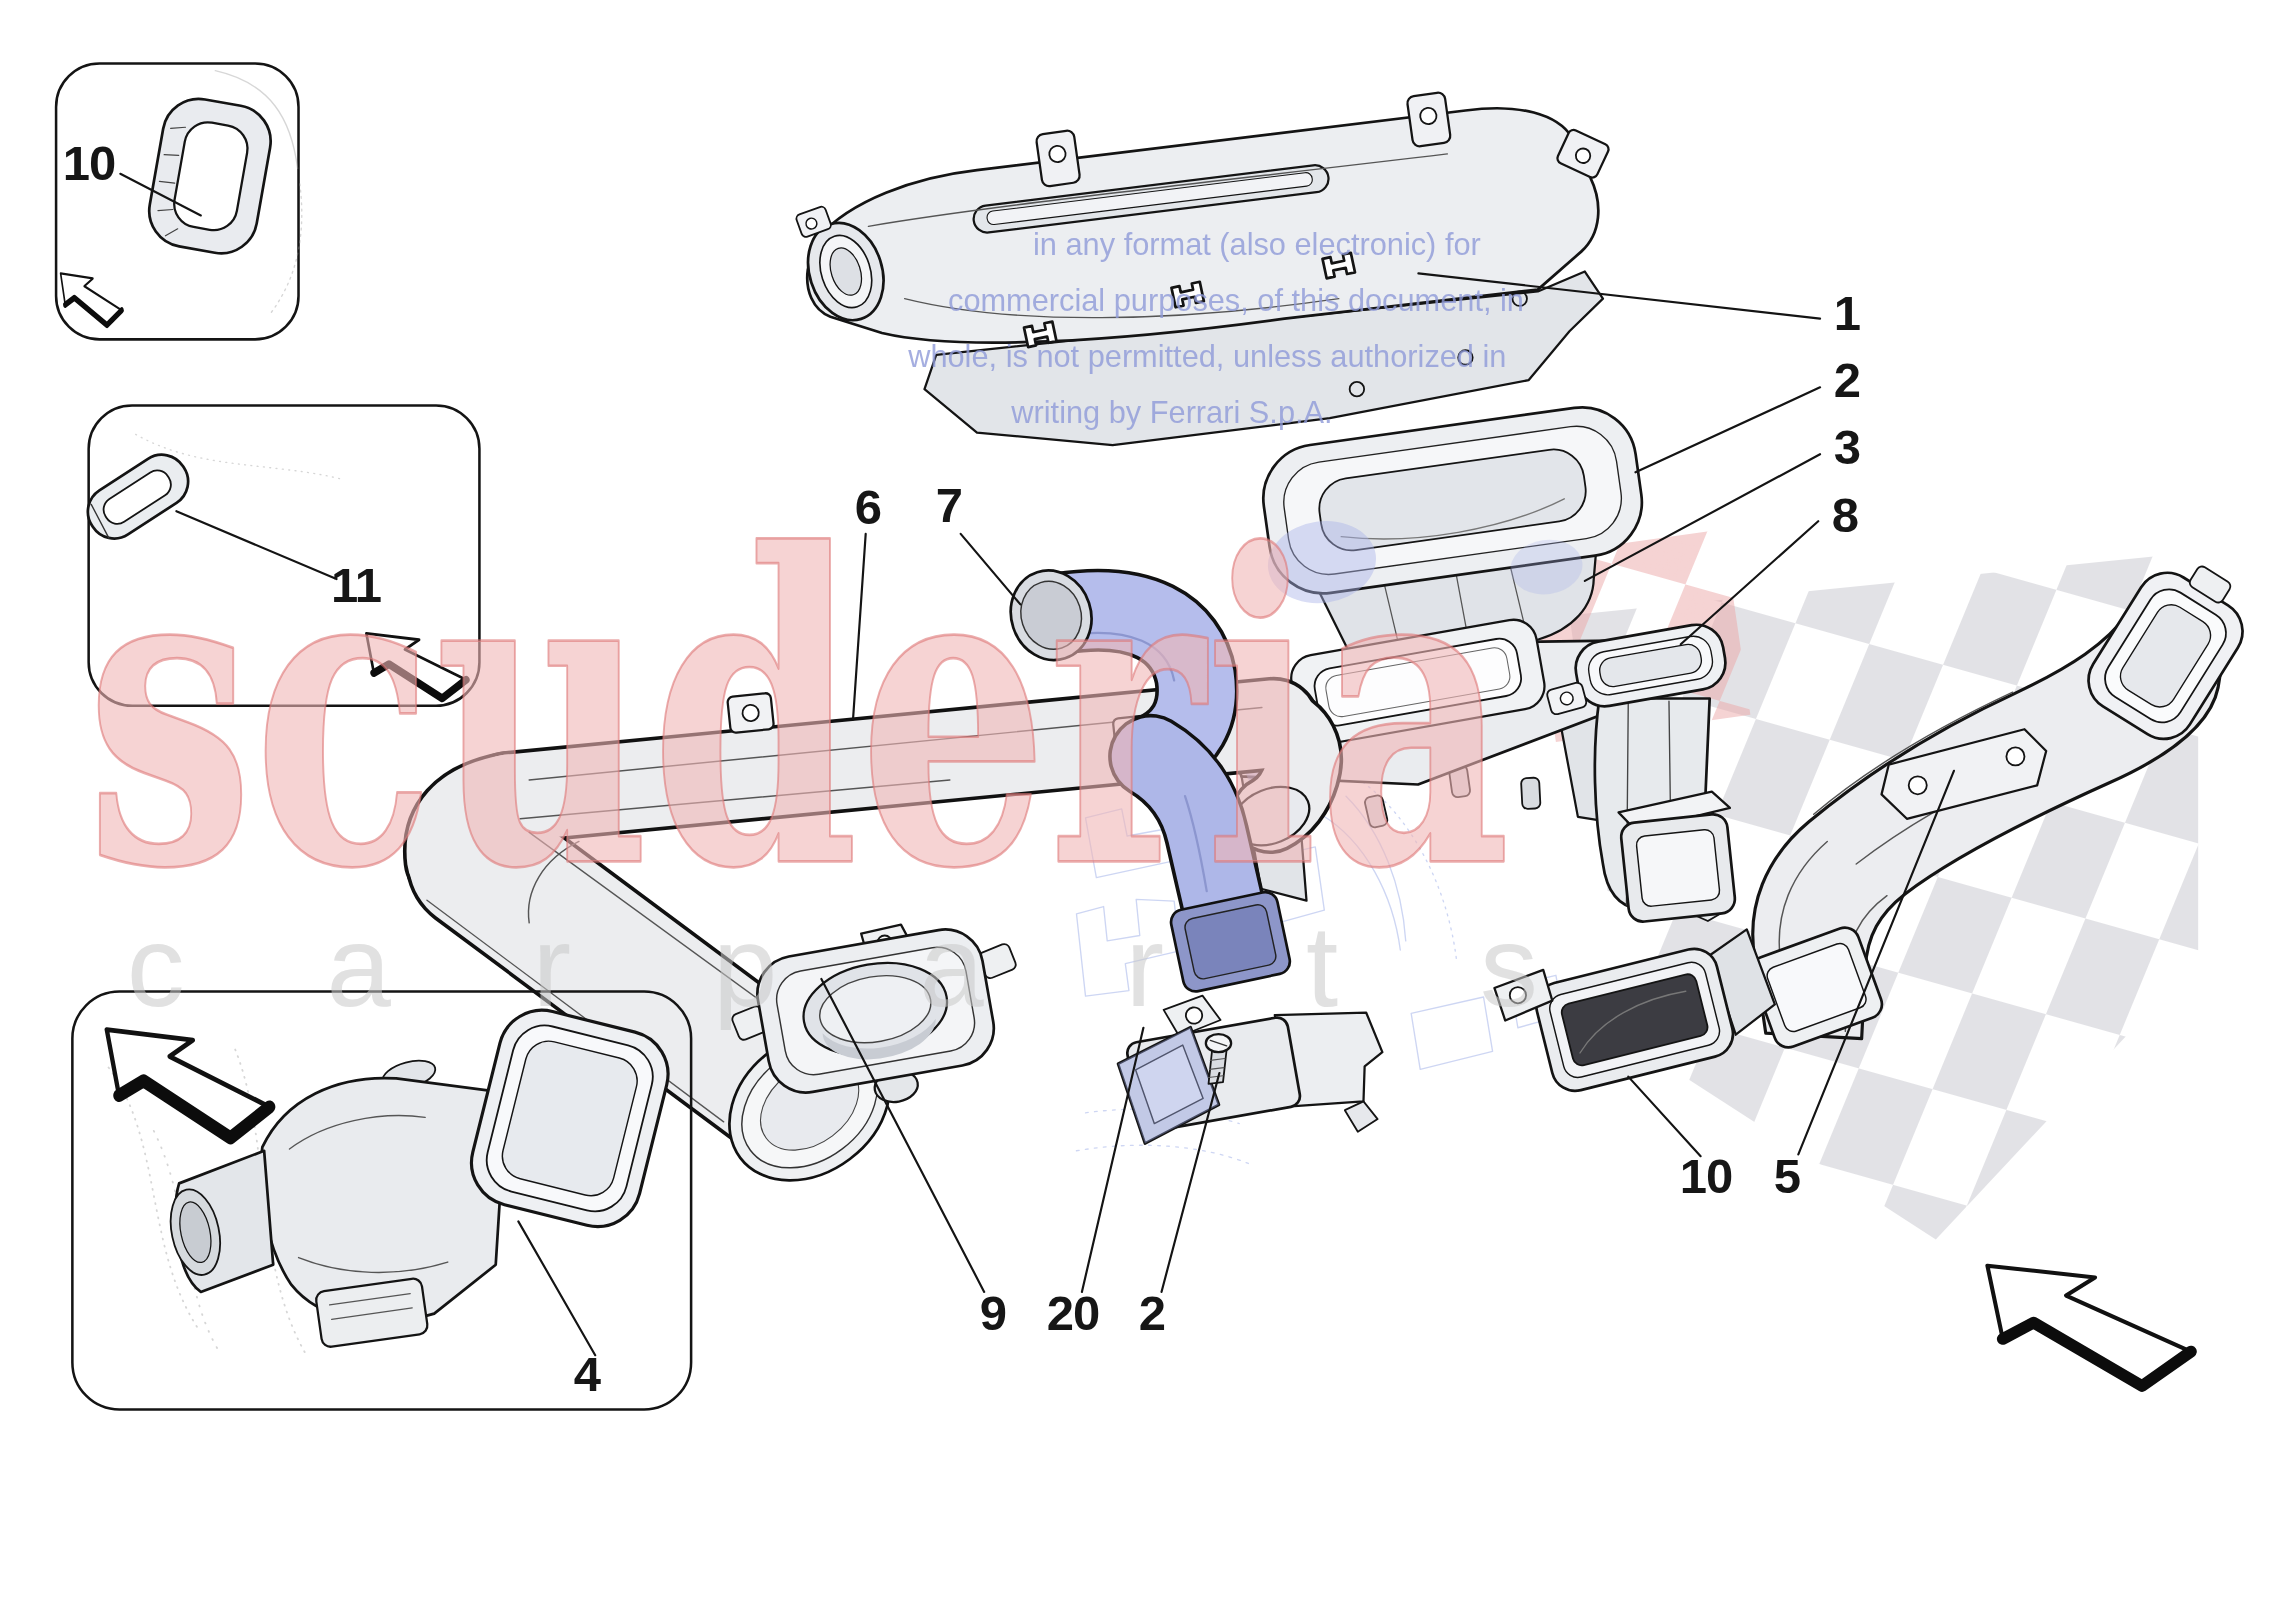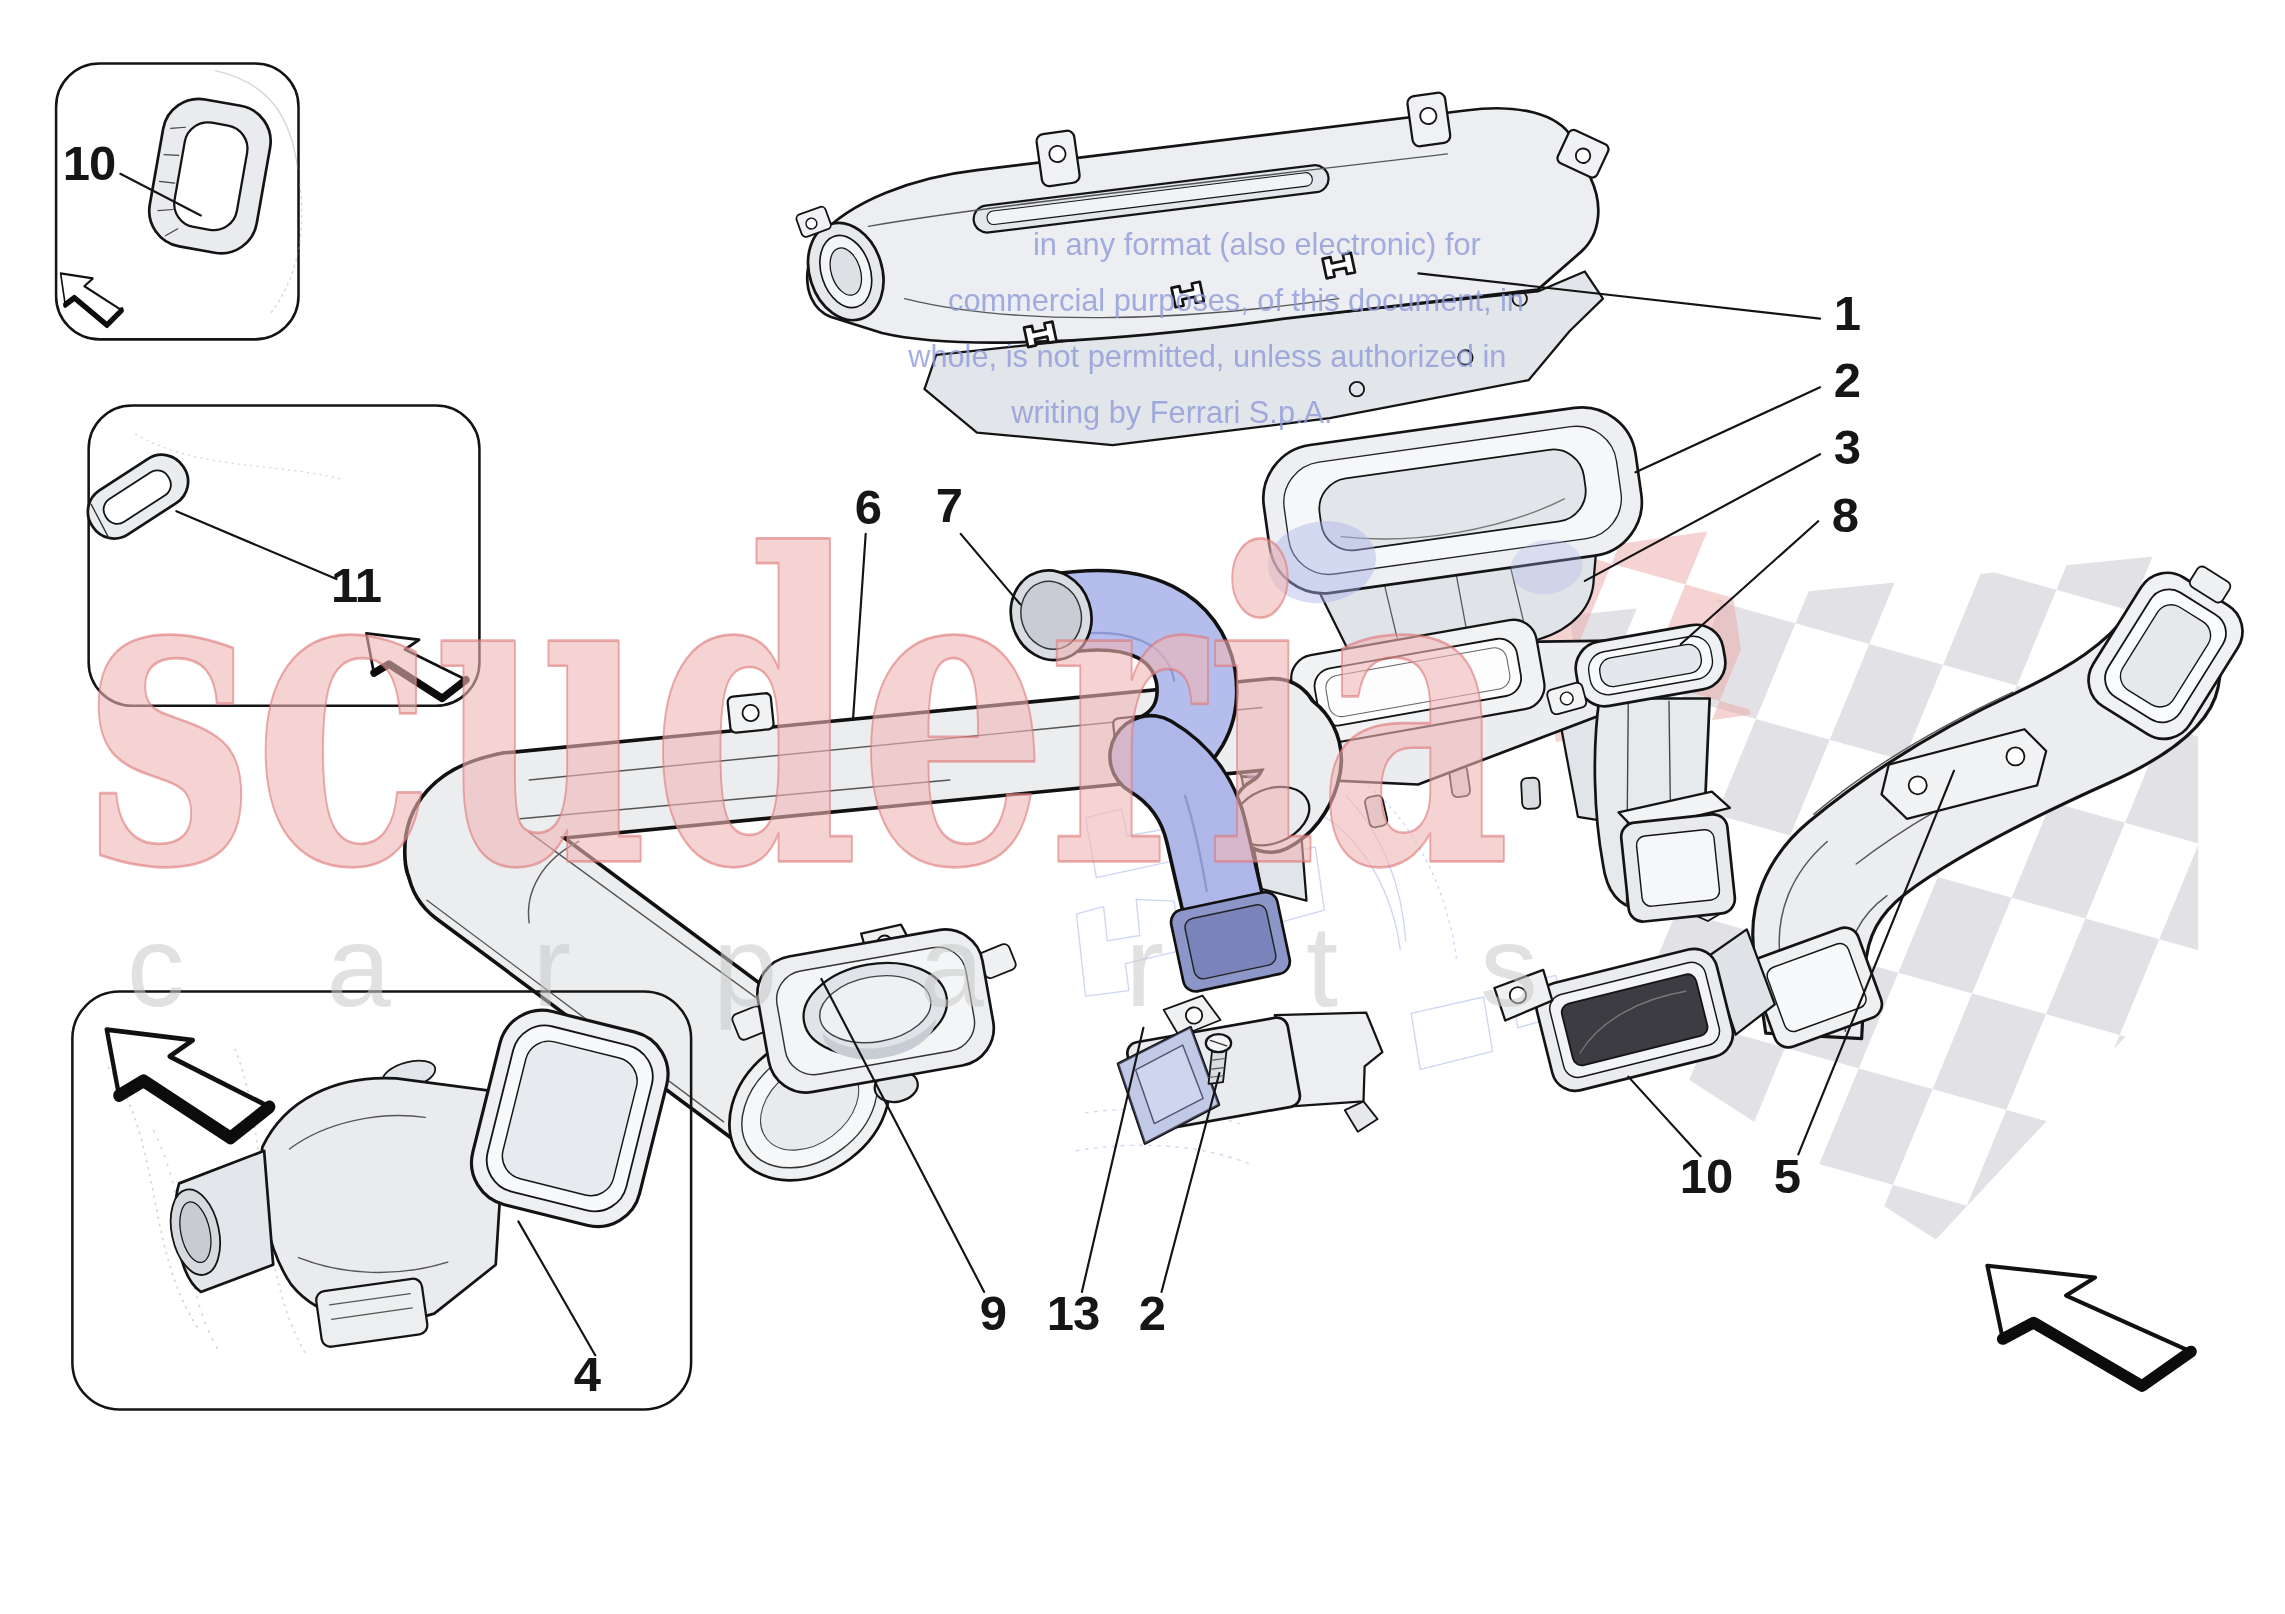--- a/index.html
+++ b/index.html
@@ -331,17 +331,17 @@
 <span class="callout" style="left:1847px;top:447px">3</span>
 <span class="callout" style="left:587px;top:1374px">4</span>
 <span class="callout" style="left:1787px;top:1176px">5</span>
 <span class="callout" style="left:868px;top:507px">6</span>
 <span class="callout" style="left:949px;top:505px">7</span>
 <span class="callout" style="left:1845px;top:515px">8</span>
 <span class="callout" style="left:993px;top:1313px">9</span>
 <span class="callout" style="left:89px;top:163px">10</span>
 <span class="callout" style="left:356px;top:585px">11</span>
 <span class="callout" style="left:1706px;top:1176px">10</span>
-<span class="callout" style="left:1073px;top:1313px">13</span>
+<span class="callout" style="left:1073px;top:1313px">20</span>
 <span class="callout" style="left:1152px;top:1313px">2</span>
 
 </div>
 
 
 </body></html>

